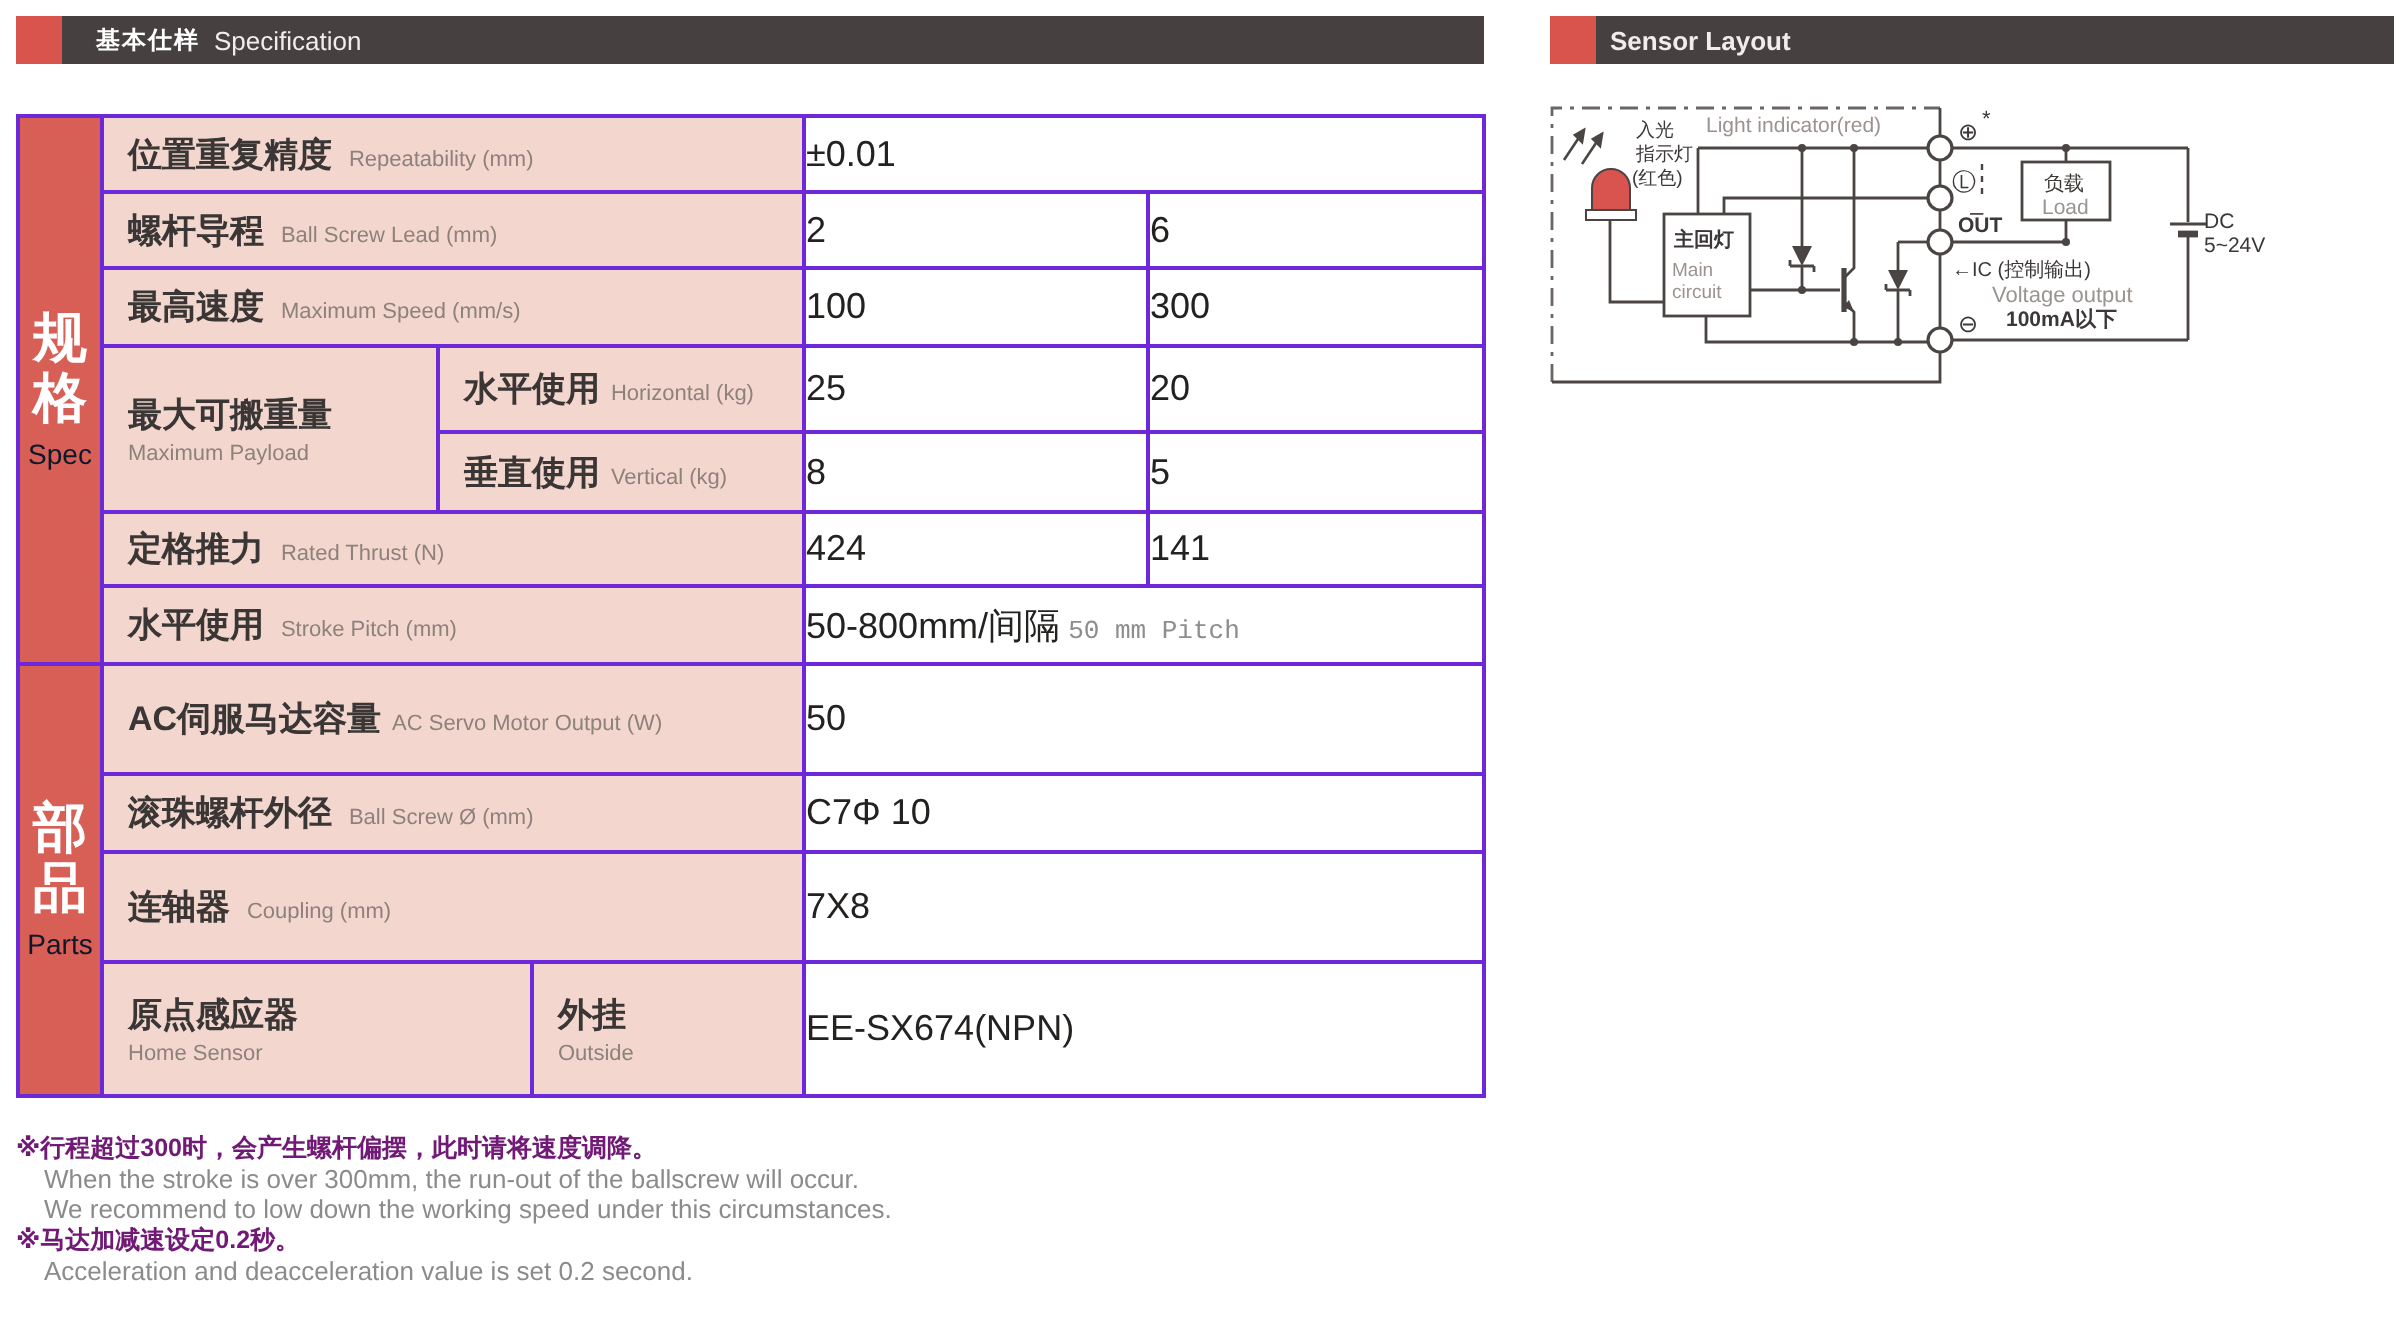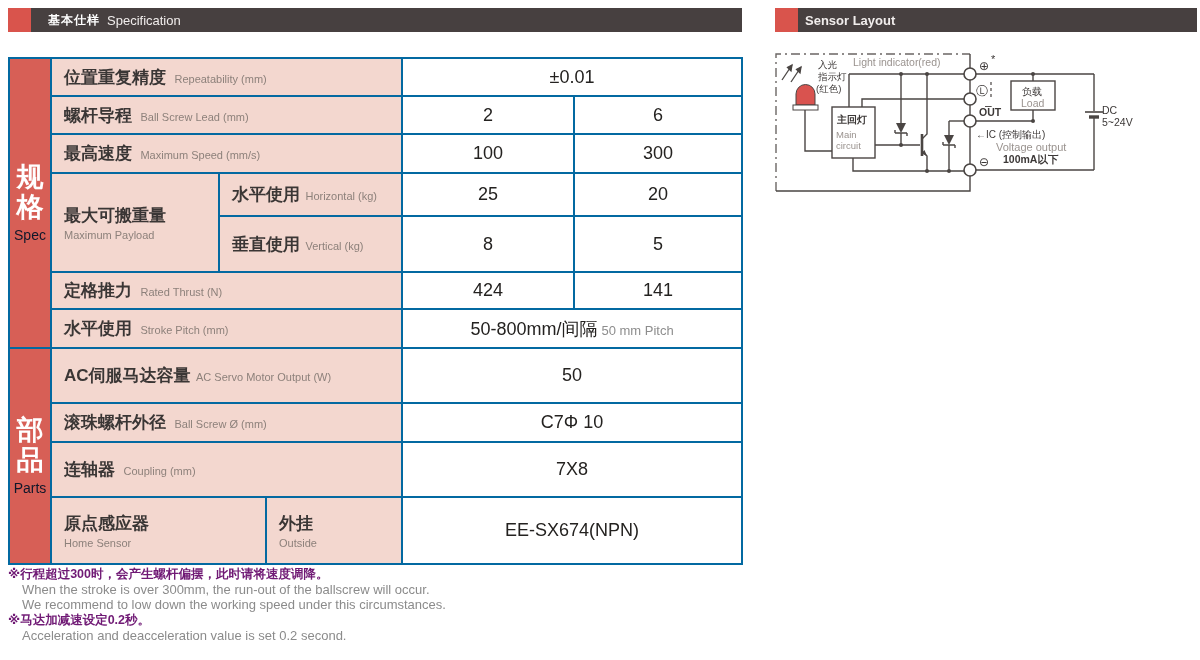--- a/index.html
+++ b/index.html
@@ -11,32 +11,32 @@
   
   .bar{position:absolute;height:24px;background:#474040;display:flex;align-items:center;}
   .bar .sq{width:23px;height:24px;background:#d9544c;flex:0 0 auto;}
   .bar .zh{color:#ffffff;font-weight:bold;font-size:12px;margin-left:17px;letter-spacing:1px;white-space:nowrap;}
   .bar .en{color:#f1edec;font-size:13px;margin-left:7px;white-space:nowrap;}
   #spec-bar{left:8px;top:8px;width:734px;}
   #sensor-bar{left:775px;top:8px;width:422px;}
   
   #spec-table{position:absolute;left:8px;top:57px;}
   table{border-collapse:collapse;table-layout:fixed;width:733px;}
-  td{border:2px solid #0369a1;padding:0;vertical-align:middle;}
+  td{border:2px solid #6d28d9;padding:0;vertical-align:middle;}
   td.sec{
     background:#d75f56;color:#ffffff;text-align:center;vertical-align:middle;
   }
   td.sec .vzh{font-size:27px;font-weight:bold;line-height:1.1;letter-spacing:0;}
   td.sec .ven{font-size:14px;color:#0f172a;margin-top:4px;}
   td.lbl{background:#f3d7cf;padding:4px 6px 4px 12px;}
   td.lbl .zh{font-size:17px;font-weight:bold;color:#3a3635;}
   td.lbl .en{font-size:11px;color:#8d817b;margin-left:4px;}
   td.lbl .stack .en{margin-left:0;display:block;margin-top:2px;}
-  td.val{background:#ffffff;text-align:center;font-size:18px;color:#242220;}
-  td.val .vsub{font-size:13px;color:#8d8d8d;margin-left:4px;}
+  td.val{background:#ffffff;text-align:left;font-size:18px;color:#242220;}
+  td.val .vsub{font-size:13px;color:#8d8d8d;margin-left:4px;font-family:Liberation Mono, monospace;}
   
   #notes{position:absolute;left:8px;top:566px;width:740px;}
   .note-red{color:#701a75;font-weight:bold;font-size:12.5px;line-height:16px;}
   .note-gray{color:#8b8b8b;font-size:13px;line-height:15px;margin-left:14px;}
   
   #diagram{position:absolute;left:770px;top:50px;width:430px;height:155px;}
   svg text{font-family:"Liberation Sans","DejaVu Sans",sans-serif;}
   .dk{fill:#3c3837;}
   .gy{fill:#9a938f;}
 </style>
@@ -100,21 +100,21 @@
         <span class="en">Maximum Payload</span>
       </div>
     </td>
     <td class="lbl" colspan="2">
       <span class="zh">水平使用</span>
       <span class="en" style="margin-left:1px">Horizontal (kg)</span>
     </td>
     <td class="val">25</td>
     <td class="val">20</td>
   </tr>
-  <tr style="height:56px">
+  <tr style="height:40px">
     <td class="lbl" colspan="2">
       <span class="zh">垂直使用</span>
       <span class="en" style="margin-left:1px">Vertical (kg)</span>
     </td>
     <td class="val">8</td>
     <td class="val">5</td>
   </tr>
   <tr style="height:37px">
     <td class="lbl" colspan="3">
       <span class="zh">定格推力</span>

